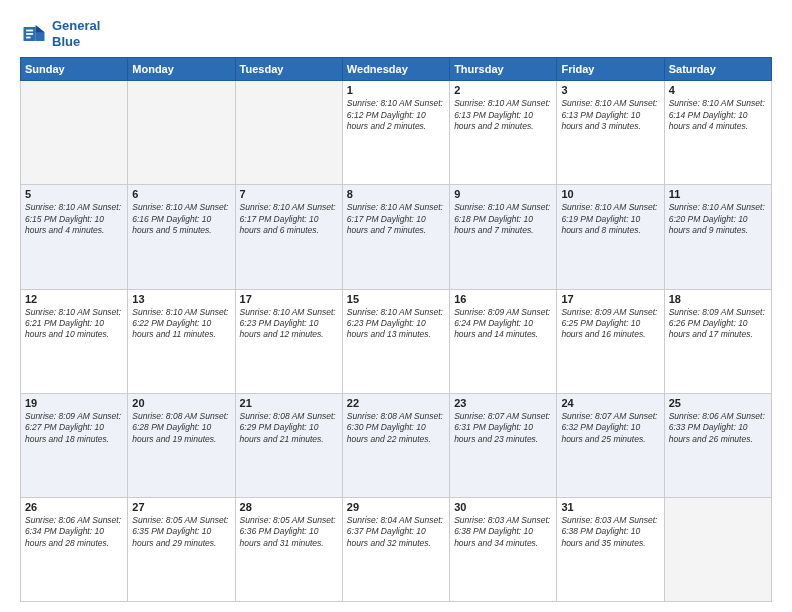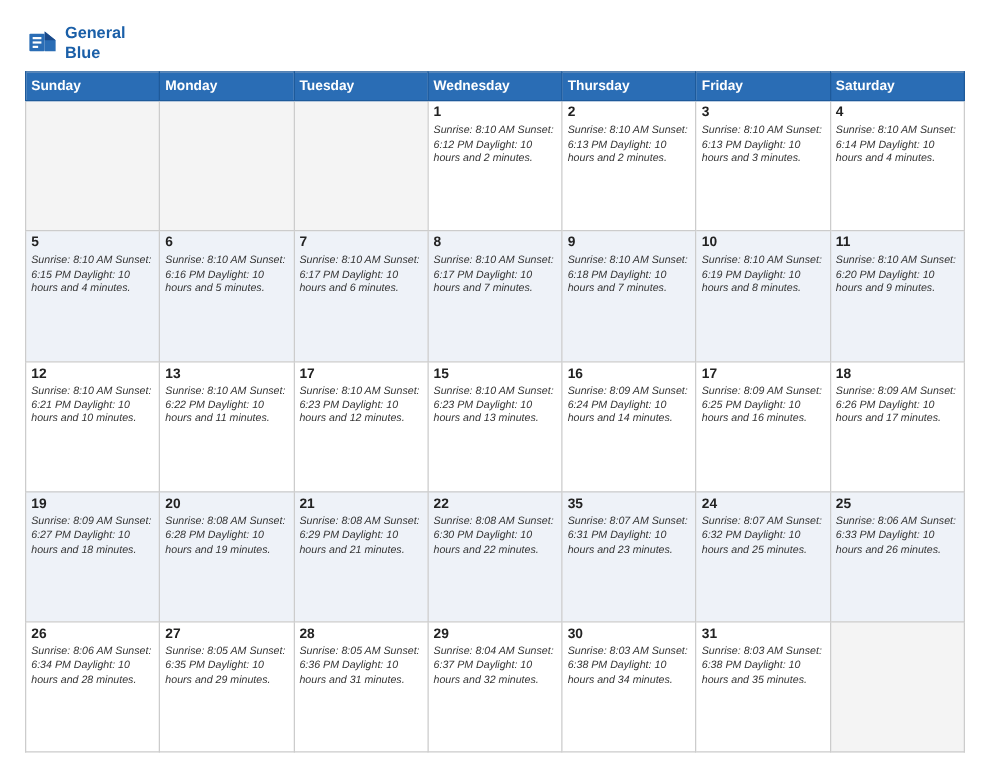--- a/index.html
+++ b/index.html
@@ -301,21 +301,21 @@
 and 21 minutes.</div>
           </td>
           <td>
             <span class="day-num">22</span>
             <div class="day-info">Sunrise: 8:08 AM
 Sunset: 6:30 PM
 Daylight: 10 hours
 and 22 minutes.</div>
           </td>
           <td>
-            <span class="day-num">35</span>
+            <span class="day-num">23</span>
             <div class="day-info">Sunrise: 8:07 AM
 Sunset: 6:31 PM
 Daylight: 10 hours
 and 23 minutes.</div>
           </td>
           <td>
             <span class="day-num">24</span>
             <div class="day-info">Sunrise: 8:07 AM
 Sunset: 6:32 PM
 Daylight: 10 hours

